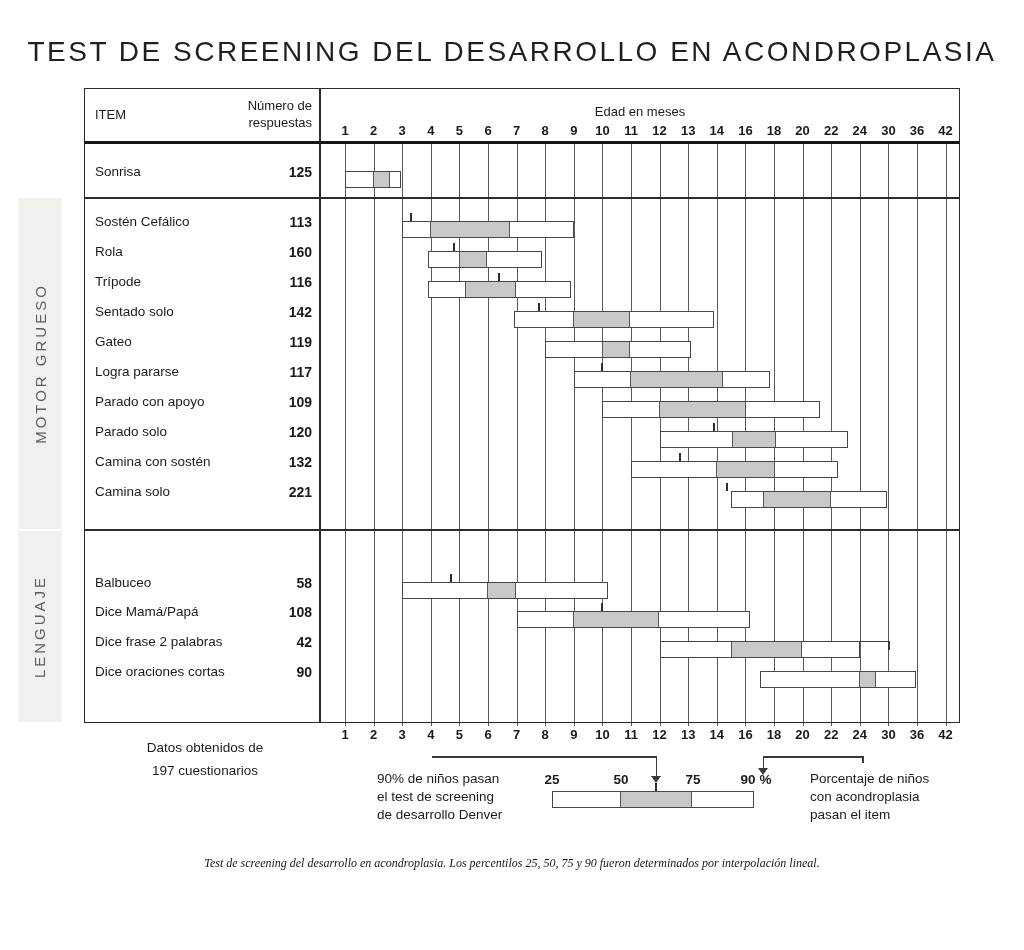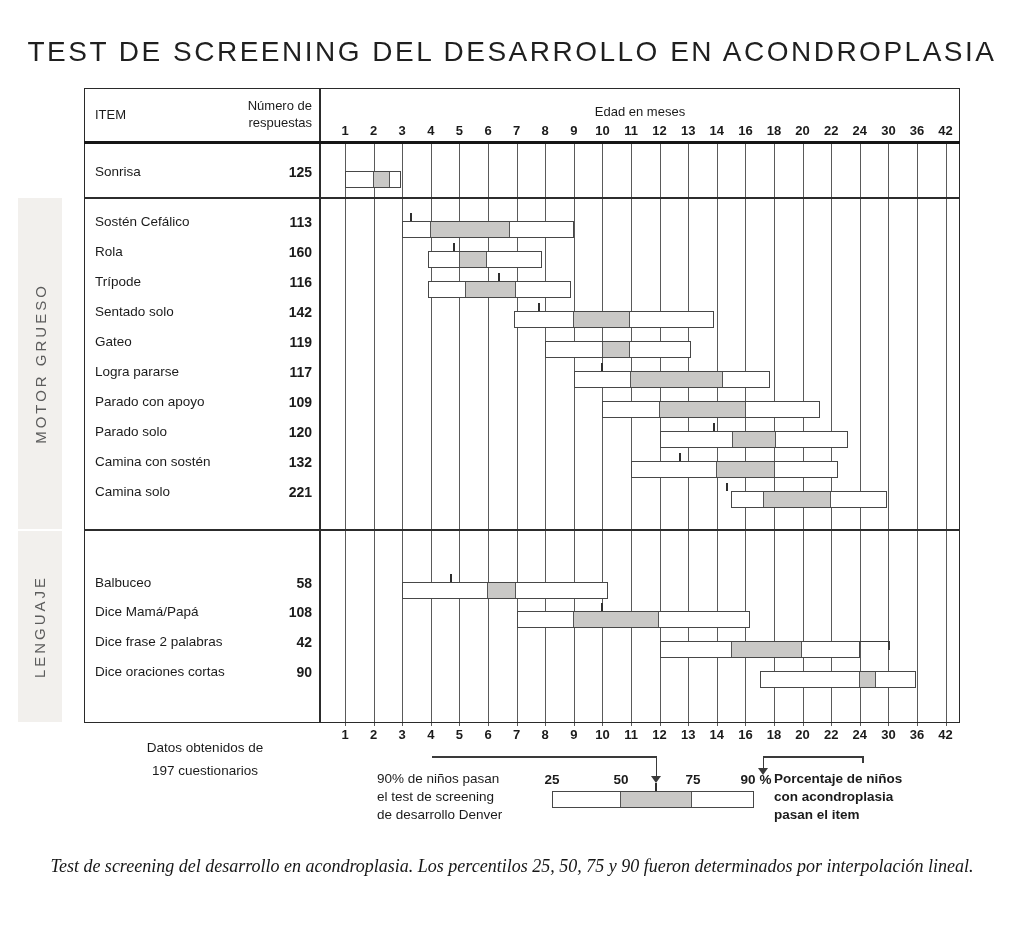--- a/index.html
+++ b/index.html
@@ -17,21 +17,21 @@
   .leader{background:#3a3a3a;z-index:6;}
   .rowlabel{font-size:13.5px;height:16px;line-height:16px;white-space:nowrap;}
   .rown{font-size:14px;font-weight:bold;text-align:right;height:16px;line-height:16px;}
   .axisnum{font-size:13px;font-weight:bold;text-align:center;width:30px;height:16px;line-height:16px;}
   .groupbox{background:#f2f0ed;display:flex;align-items:center;justify-content:center;}
   .grouptext{color:#5c5c5c;font-size:15px;letter-spacing:3px;transform:rotate(-90deg);white-space:nowrap;}
   .legend-note{font-size:13.5px;line-height:18px;color:#1b1b1b;}
   .pct{font-size:13.5px;font-weight:bold;text-align:center;}
   .arrow-down{width:0;height:0;border-left:5px solid transparent;border-right:5px solid transparent;border-top:7px solid #3a3a3a;}
   .elbow{background:#3a3a3a;}
-  .cap-italic{font-family:"Liberation Serif",serif;font-style:italic;font-size:18px;text-align:center;width:1024px;color:#161616;}
+  .cap-italic{font-family:"Liberation Serif",serif;font-style:italic;font-size:12px;text-align:center;width:1024px;color:#161616;}
   .credit{font-size:13.5px;text-align:center;width:1024px;color:#2b2b2b;}
 </style>
 </head>
 <body>
 
 <div id="figure">
 
   <div class="abs title">TEST DE SCREENING DEL DESARROLLO EN ACONDROPLASIA</div>
 
   <div class="abs" style="left:84px;top:88px;width:876px;height:635px;border:1.5px solid #2a2a2a;box-sizing:border-box;z-index:8;"></div>
@@ -226,19 +226,19 @@
 
   <div class="abs dtick" style="left:655px;top:783px;height:8px;"></div>
   <div class="abs bar" style="left:552px;top:791px;width:202px;height:17px;">
     <div class="shade" style="left:67px;width:72px;"></div>
   </div>
 
   <div class="abs elbow" style="left:762.5px;top:756px;width:1.5px;height:12px;"></div>
   <div class="abs arrow-down" style="left:758px;top:768px;"></div>
   <div class="abs elbow" style="left:762.5px;top:756px;width:101px;height:1.5px;"></div>
   <div class="abs elbow" style="left:862px;top:756px;width:1.5px;height:7px;"></div>
-  <div class="abs legend-note ml" style="left:774px;top:770px;font-weight:bold;">Porcentaje de niños
+  <div class="abs legend-note ml" style="left:810px;top:770px;">Porcentaje de niños
 con acondroplasia
 pasan el item</div>
 
   <div class="abs cap-italic" style="left:0;top:856px;">Test de screening del desarrollo en acondroplasia. Los percentilos 25, 50, 75 y 90 fueron determinados por interpolación lineal.</div>
 
 </div>
 
 </body></html>

